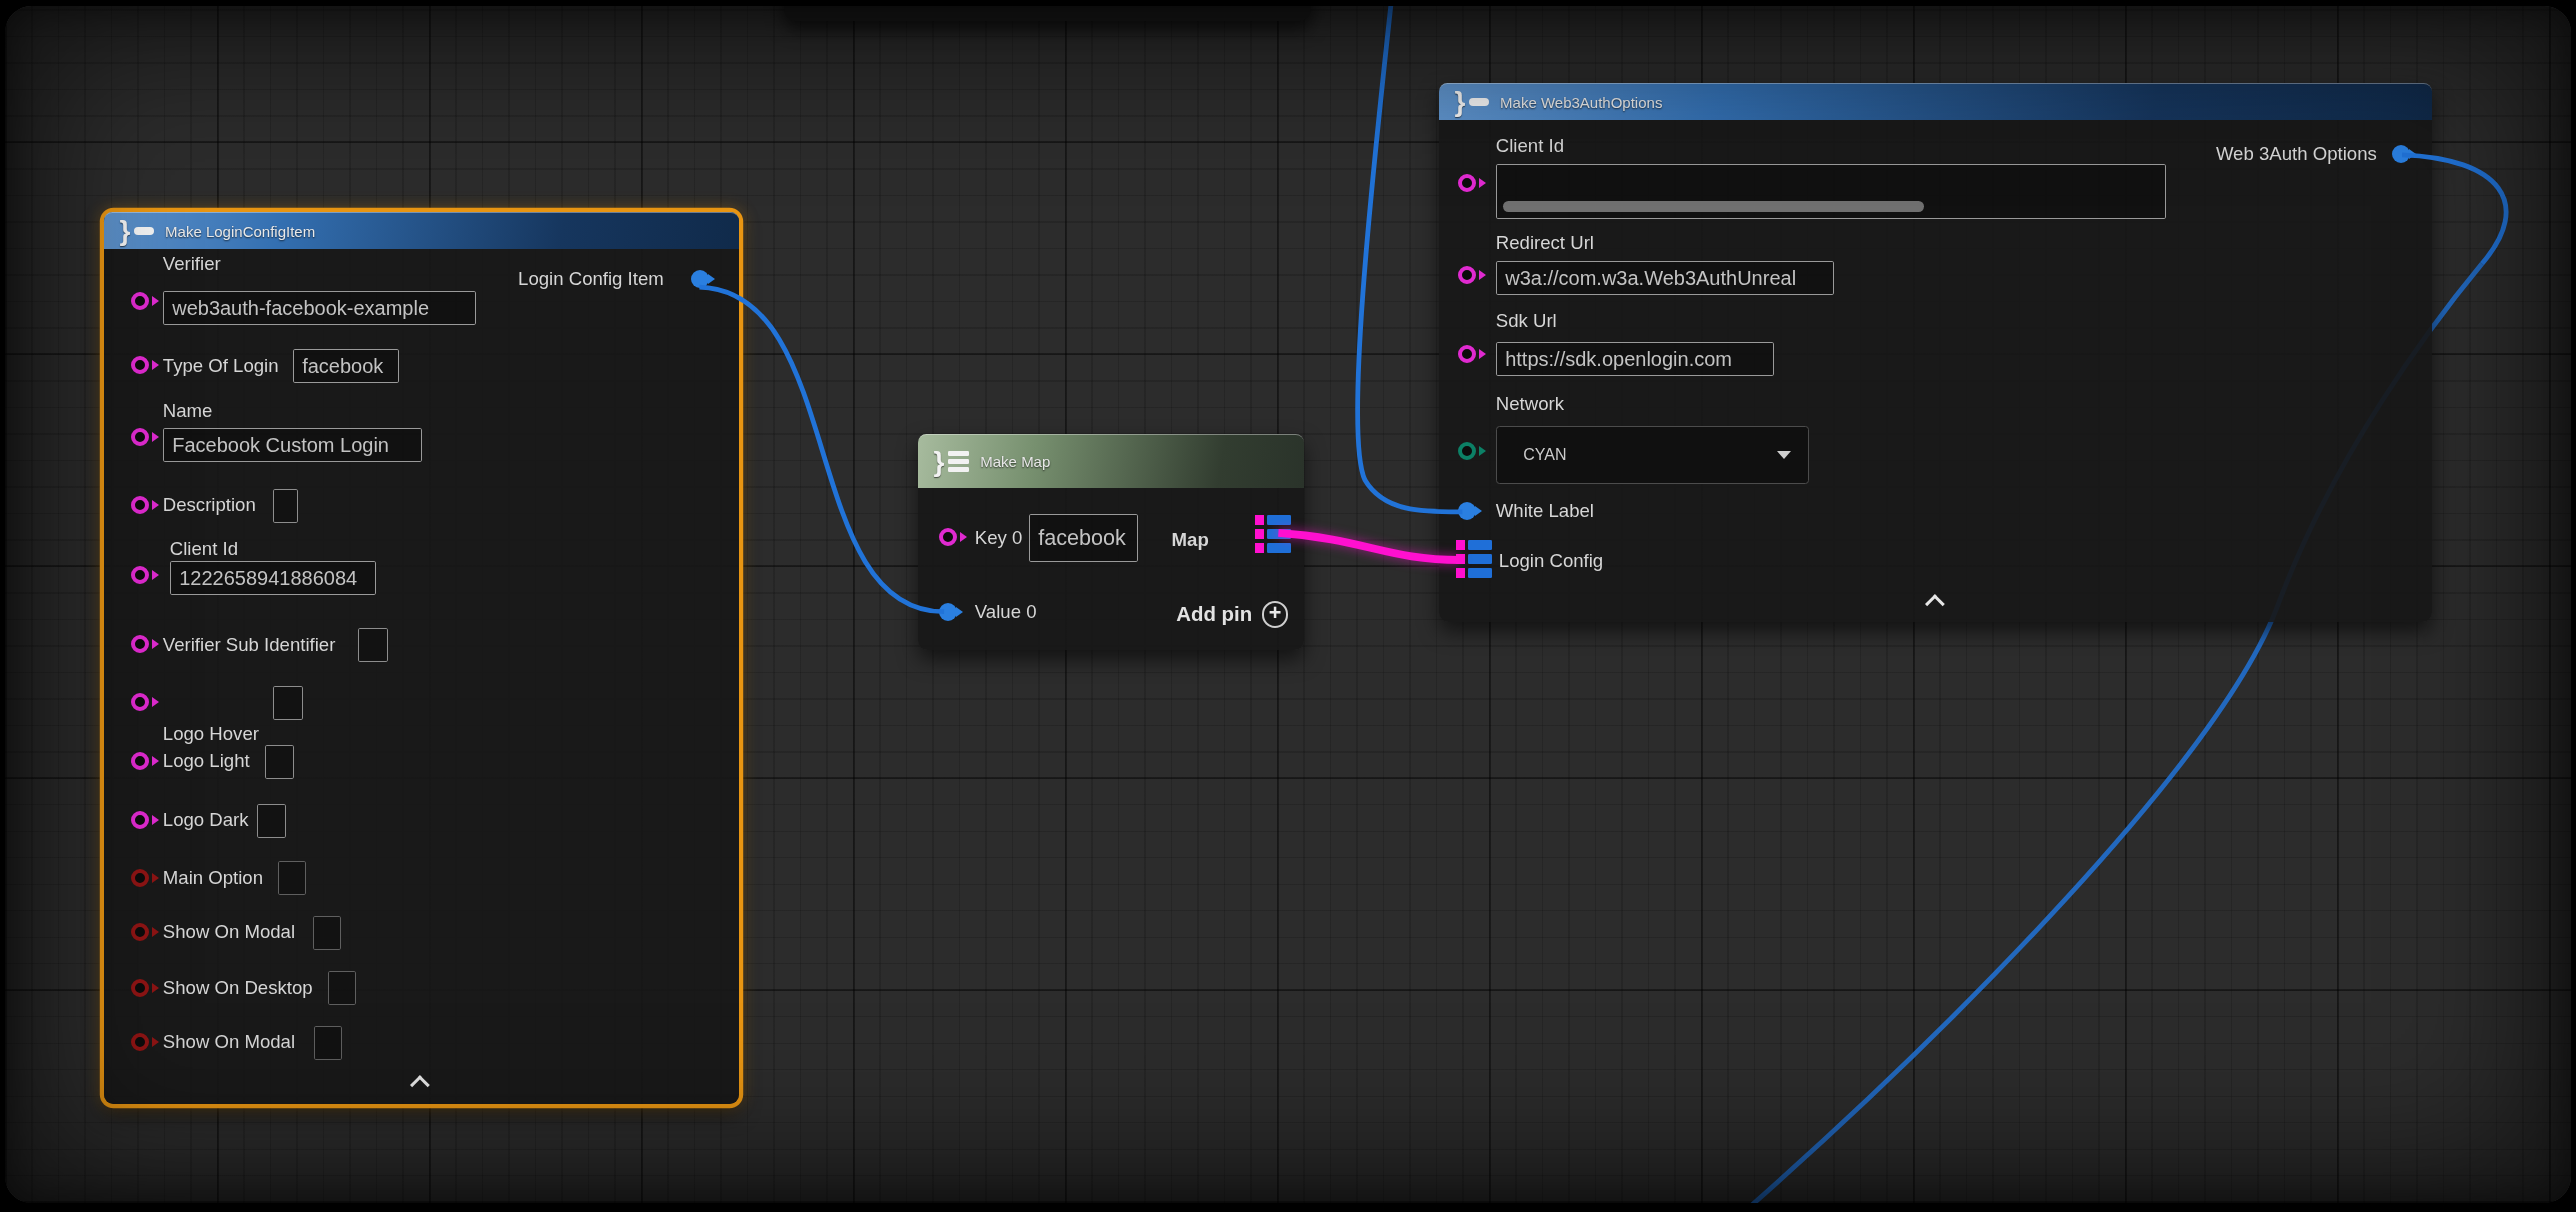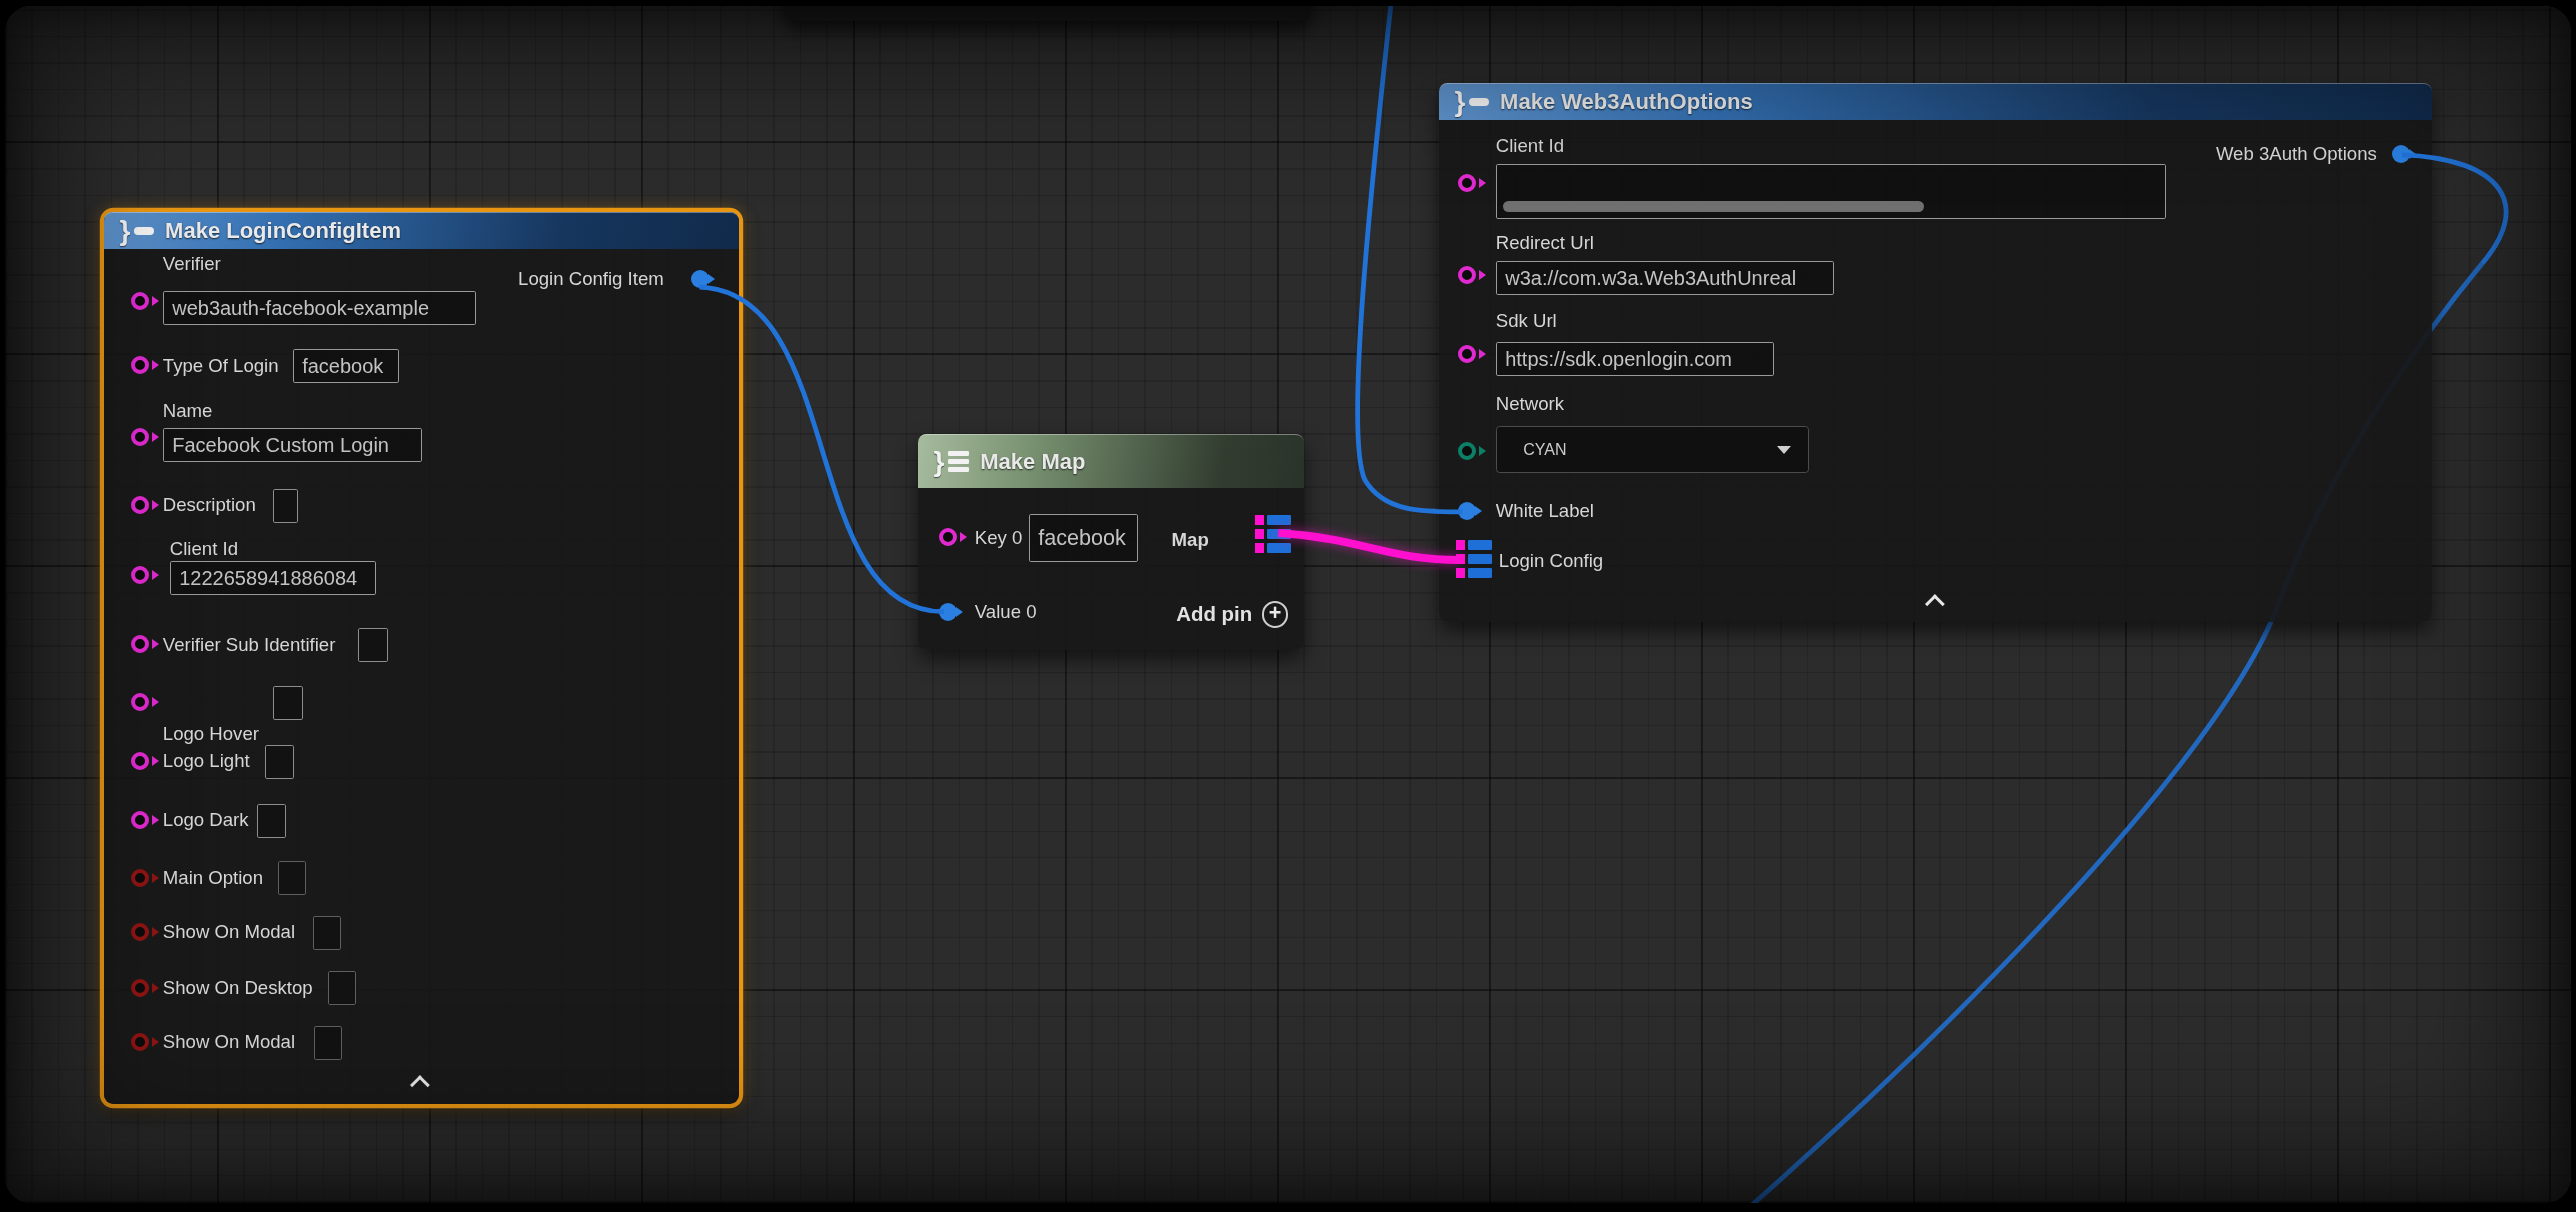--- a/index.html
+++ b/index.html
@@ -18,21 +18,21 @@
   .wire-blue{fill:none;stroke:#2173d8;stroke-width:8;}
   .wire-pink{fill:none;stroke:#ff10cf;stroke-width:13;filter:drop-shadow(0 0 9px rgba(255,16,207,.55));}
   
   .node{position:absolute;border-radius:9.6px;background:rgba(24,24,24,.93);
         box-shadow:0 9.6px 20.4px rgba(0,0,0,.55);}
   .node.selected{box-shadow:0 0 0 4.2px #e89512, 0 0 15.6px 3.6px rgba(232,149,18,.30), 0 9.6px 20.4px rgba(0,0,0,.55);}
   .nheader{position:absolute;left:0;top:0;right:0;border-radius:8.4px 8.4px 0 0;display:flex;align-items:center;
            border-top:1.8px solid rgba(255,255,255,.38);box-sizing:border-box;}
   .nheader.blue{background:linear-gradient(100deg,#5f93cb 0%,#336fb1 28%,#16365e 72%,#102a4a 100%);}
   .nheader.green{background:linear-gradient(100deg,#a7bb9e 0%,#77906f 30%,#323d30 78%,#2a332a 100%);}
-  .ntitle{color:#e9e9e9;font-weight:bold;font-size:22px;text-shadow:0 1.2px 1.8px rgba(0,0,0,.7);white-space:nowrap;}
+  .ntitle{color:#e9e9e9;font-weight:normal;font-size:15px;text-shadow:0 1.2px 1.8px rgba(0,0,0,.7);white-space:nowrap;}
   .hicon{display:flex;align-items:center;margin:0 10.8px 0 15.6px;color:#f2f2f2;}
   .hicon .brace{font-size:28px;font-weight:bold;line-height:1;text-shadow:0 1.2px 1.2px rgba(0,0,0,.6);}
   .hicon .pill{width:20.4px;height:8.4px;border-radius:4.2px;background:#f2f2f2;margin-left:3.6px;}
   .hicon .bars{display:flex;flex-direction:column;gap:3.6px;margin-left:3.6px;}
   .hicon .bars i{display:block;width:21.6px;height:4.8px;background:#f2f2f2;border-radius:1.2px;}
   
   .pin{position:absolute;width:18px;height:18px;border-radius:50%;box-sizing:border-box;}
   .pin::after{content:'';position:absolute;left:17px;top:50%;transform:translateY(-50%);
               border-left:7.8px solid var(--c);border-top:5.4px solid transparent;border-bottom:5.4px solid transparent;}
   .pin.ring{border:4.8px solid var(--c);background:rgba(0,0,0,.5);}
@@ -205,21 +205,21 @@
       <span class="plabel" style="left:57px;top:149px;">Redirect Url</span>
       <span class="pin ring" style="--c:#e02ad0;left:19px;top:183px;"></span>
       <div class="field" style="left:57px;top:178px;width:338px;height:34px;">w3a://com.w3a.Web3AuthUnreal</div>
 
       <span class="plabel" style="left:57px;top:227px;">Sdk Url</span>
       <span class="pin ring" style="--c:#e02ad0;left:19px;top:262px;"></span>
       <div class="field" style="left:57px;top:259px;width:278px;height:34px;">https://sdk.openlogin.com</div>
 
       <span class="plabel" style="left:57px;top:310px;">Network</span>
       <span class="pin ring" style="--c:#0c8066;left:19px;top:359px;"></span>
-      <div class="dropdown" style="left:57px;top:343px;width:313px;height:47px;">
+      <div class="dropdown" style="left:57px;top:343px;width:313px;height:58px;">
         <span>CYAN</span>
         <span class="caret"></span>
       </div>
 
       <span class="pin fill" style="--c:#2a7fe0;left:19px;top:419px;"></span>
       <span class="plabel" style="left:57px;top:417px;">White Label</span>
 
       <div class="pin-map" style="left:17px;top:457px;">
         <div class="r">
             <span class="sq"></span>

